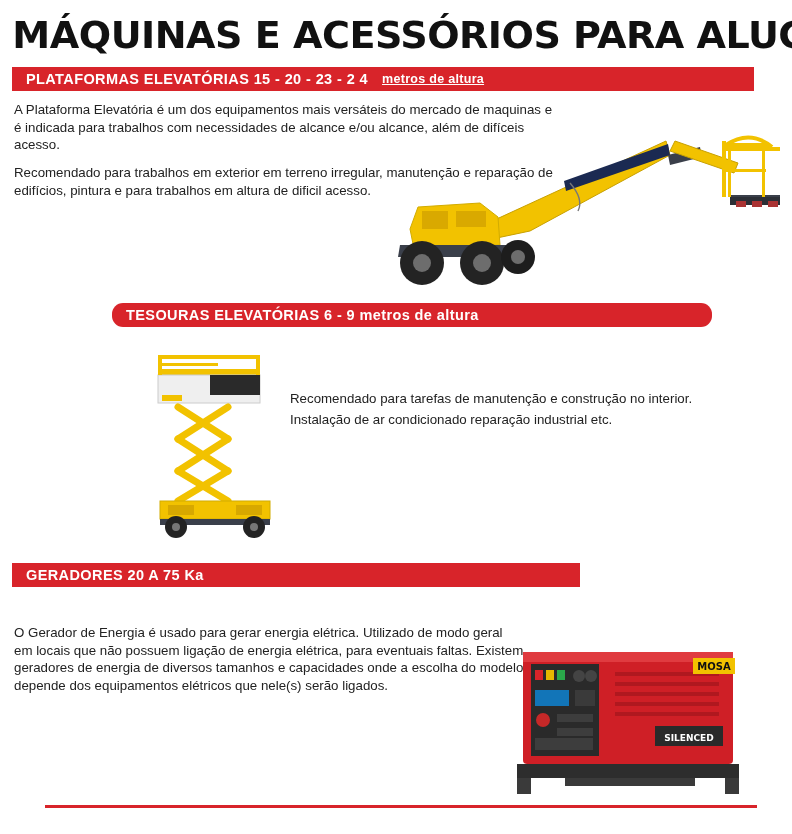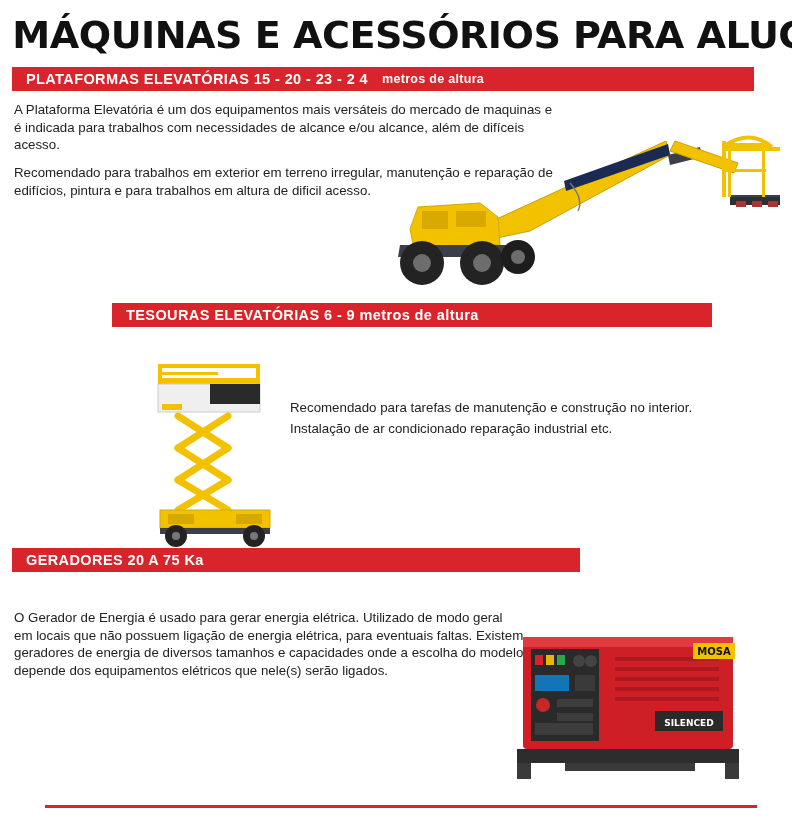--- a/index.html
+++ b/index.html
@@ -40,28 +40,30 @@
     align-items: center;
     height: 24px;
     box-sizing: border-box;
   }
   .bar .bar-label { padding-left: 14px; }
   .bar .bar-sub {
     font-size: 12.5px;
     font-weight: bold;
     letter-spacing: 0.3px;
     padding-left: 14px;
+    text-decoration: underline;
   }
   .bar-1 {
     margin: 6px 0 0 12px;
     width: 742px;
   }
   .bar-2 {
-    margin: 0 0 9px 112px;
+    margin: 0 0 0 112px;
     width: 600px;
+    border-radius: 11px;
   }
   .bar-3 {
     margin: 0 0 0 12px;
     width: 568px;
   }
 
   
   .para {
     font-size: 13.3px;
     line-height: 1.33;
@@ -84,21 +86,21 @@
     position: absolute;
     left: 370px;
     top: 20px;
     width: 410px;
     height: 190px;
   }
 
   
   .sec2 {
     position: relative;
-    height: 212px;
+    height: 236px;
   }
   .sec2 .illus {
     position: absolute;
     left: 140px;
     top: 28px;
     width: 190px;
     height: 195px;
   }
   .sec2 .para {
     position: absolute;

